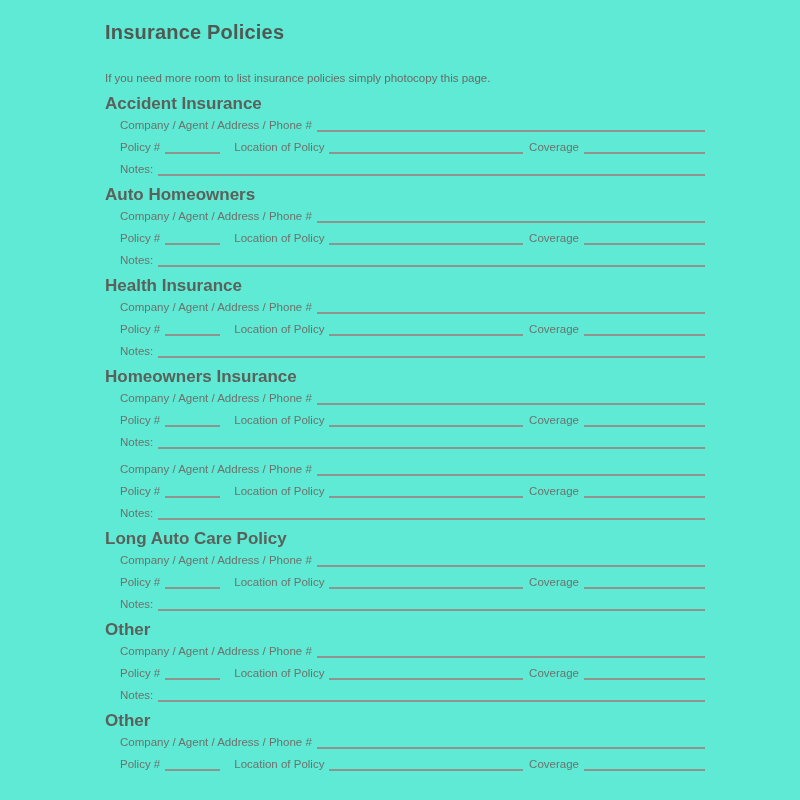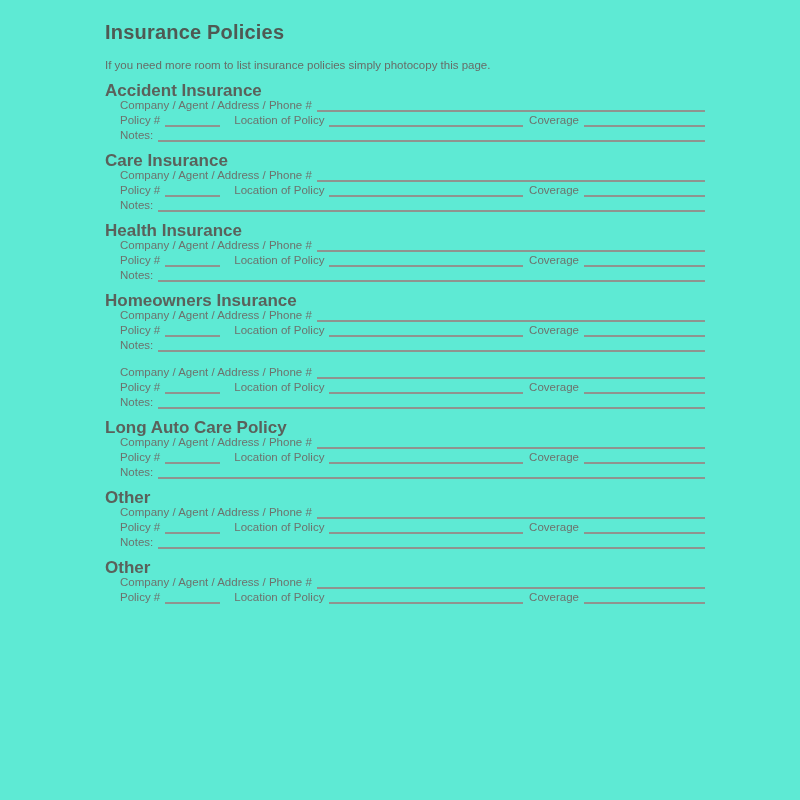--- a/index.html
+++ b/index.html
@@ -22,39 +22,39 @@
     width: 600px;
   }
   .doc-title {
     font-size: 20px;
     font-weight: bold;
     color: #4f5953;
     letter-spacing: 0.2px;
     line-height: 23px;
   }
   .doc-subtitle {
-    margin-top: 15px;
+    margin-top: 28px;
     font-size: 11.5px;
     color: #676c67;
     line-height: 13px;
   }
   .section {
     margin-top: 12px;
   }
   .section-heading {
     font-size: 17px;
     font-weight: bold;
     color: #5a615b;
     line-height: 13px;
   }
   .field-row {
     display: flex;
     align-items: flex-end;
     margin-left: 15px;
-    margin-top: 0;
+    margin-top: 7px;
     height: 15px;
     font-size: 11.5px;
     color: #6d726d;
     white-space: nowrap;
     line-height: 13px;
   }
   .field-label {
     flex: 0 0 auto;
   }
   .blank-line {
@@ -95,21 +95,21 @@
       <span class="blank-line line-end"></span>
     </div>
 
     <div class="field-row">
       <span class="field-label">Notes:</span>
       <span class="blank-line line-fill"></span>
     </div>
   </div>
 
   <div class="section">
-    <div class="section-heading">Care Insurance</div>
+    <div class="section-heading">Auto Homeowners</div>
 
     <div class="field-row">
       <span class="field-label">Company / Agent / Address / Phone #</span>
       <span class="blank-line line-fill"></span>
     </div>
 
     <div class="field-row">
       <span class="field-label">Policy #</span>
       <span class="blank-line line-sm"></span>
       <span class="field-label">Location of Policy</span>

